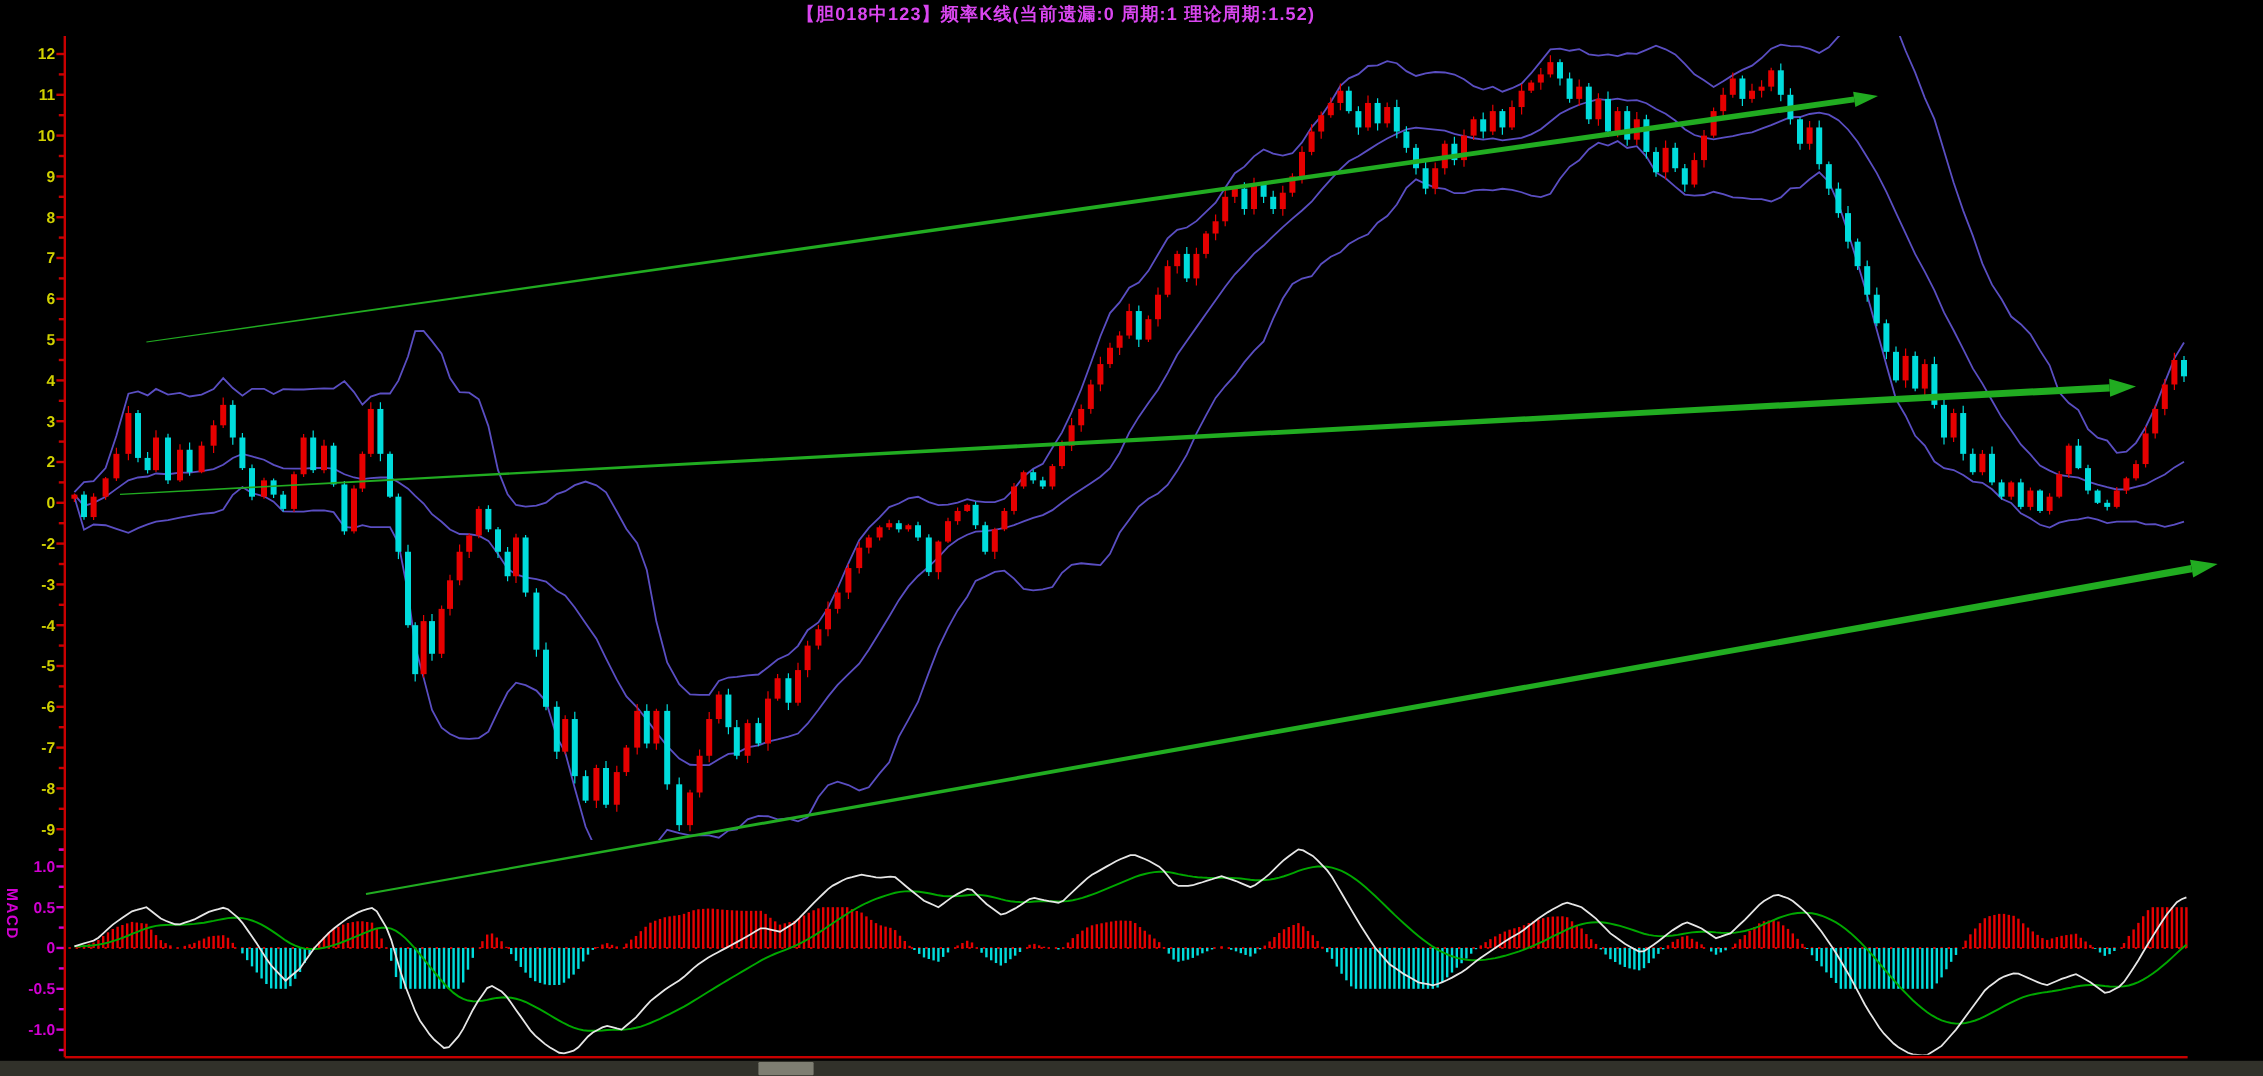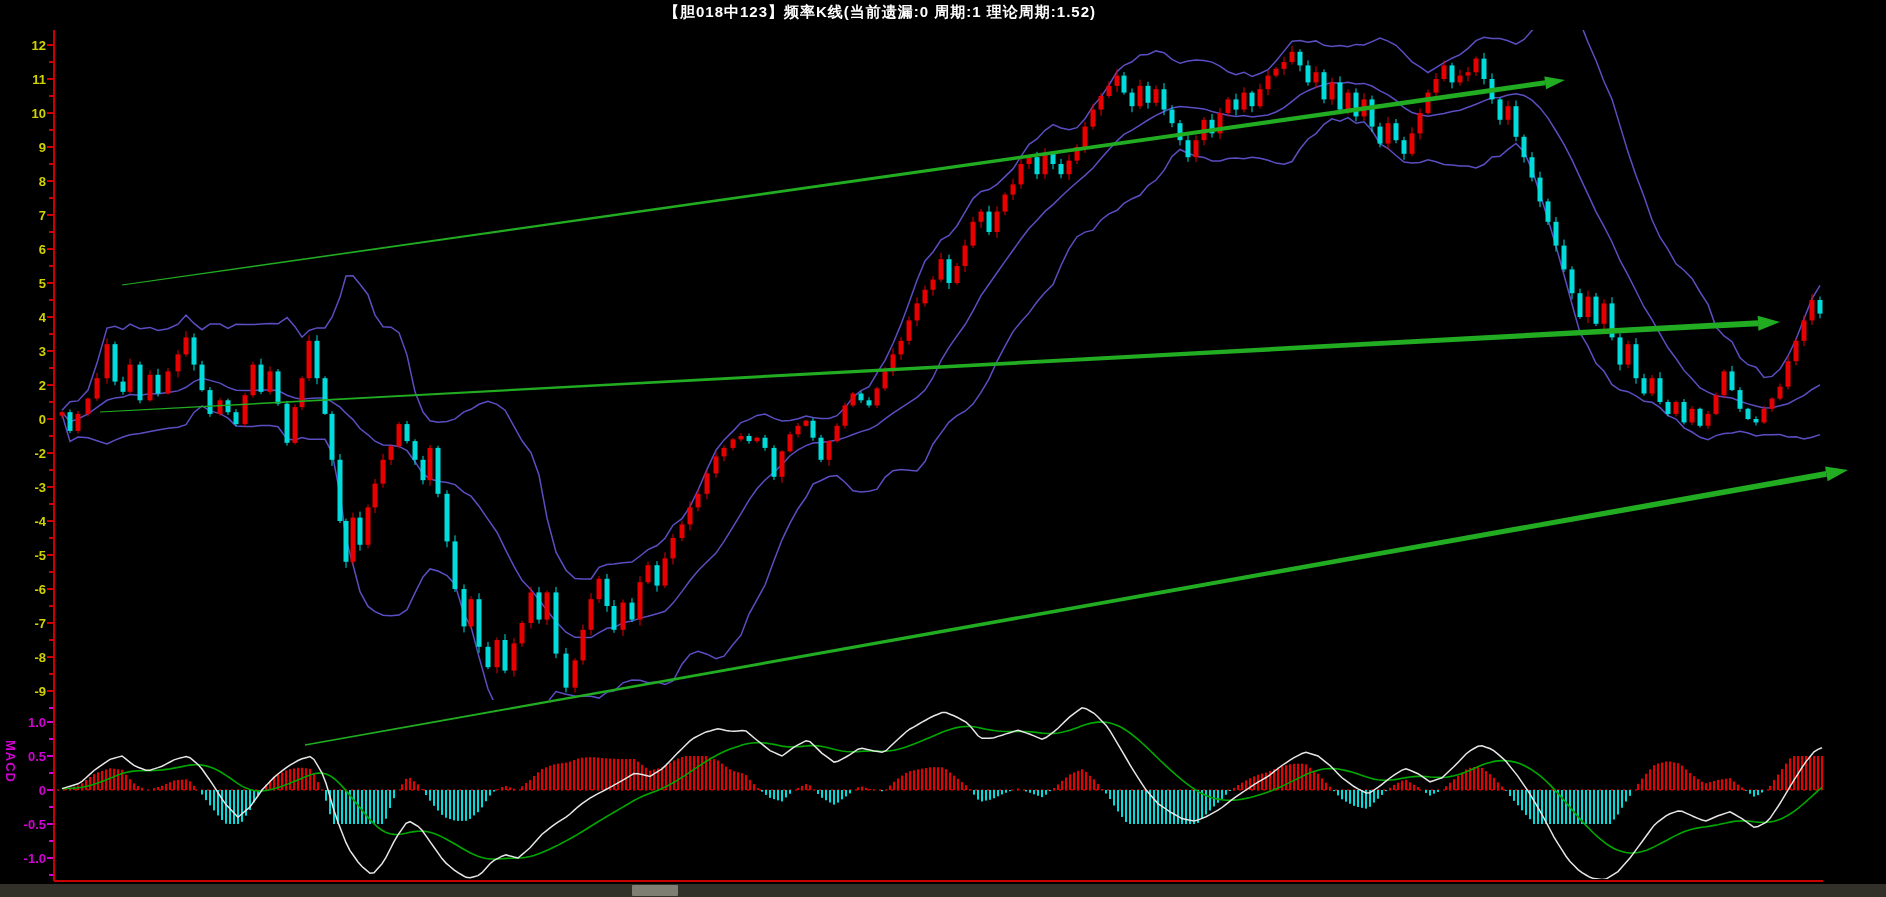--- a/index.html
+++ b/index.html
@@ -1,19 +1,19 @@
 <!DOCTYPE html>
 <html><head>
 <meta charset="utf-8">
 <style>
   html,body{margin:0;padding:0;background:#000;}
   .stage{position:relative;width:1886px;height:897px;background:#000;overflow:hidden;
          font-family:"Liberation Sans",sans-serif;}
   .title{position:absolute;left:0;top:3px;width:1760px;text-align:center;
-         font-size:15px;font-weight:bold;color:#ffffff;letter-spacing:1px;}
+         font-size:15px;font-weight:bold;color:#d946ef;letter-spacing:1px;}
   .macd-vlabel{position:absolute;left:3px;top:740px;color:#d200d2;font-weight:bold;
          font-size:13px;writing-mode:vertical-rl;text-orientation:mixed;letter-spacing:1px;}
   .scroll-track{position:absolute;left:0;top:884px;width:1886px;height:13px;background:#31312a;}
   .scroll-thumb{position:absolute;top:885px;height:11px;background:#7e7e72;border-radius:1px;}
   svg{position:absolute;left:0;top:0;}
   text{font-family:"Liberation Sans","DejaVu Sans",sans-serif;}
 </style>
 </head>
 <body>
 

